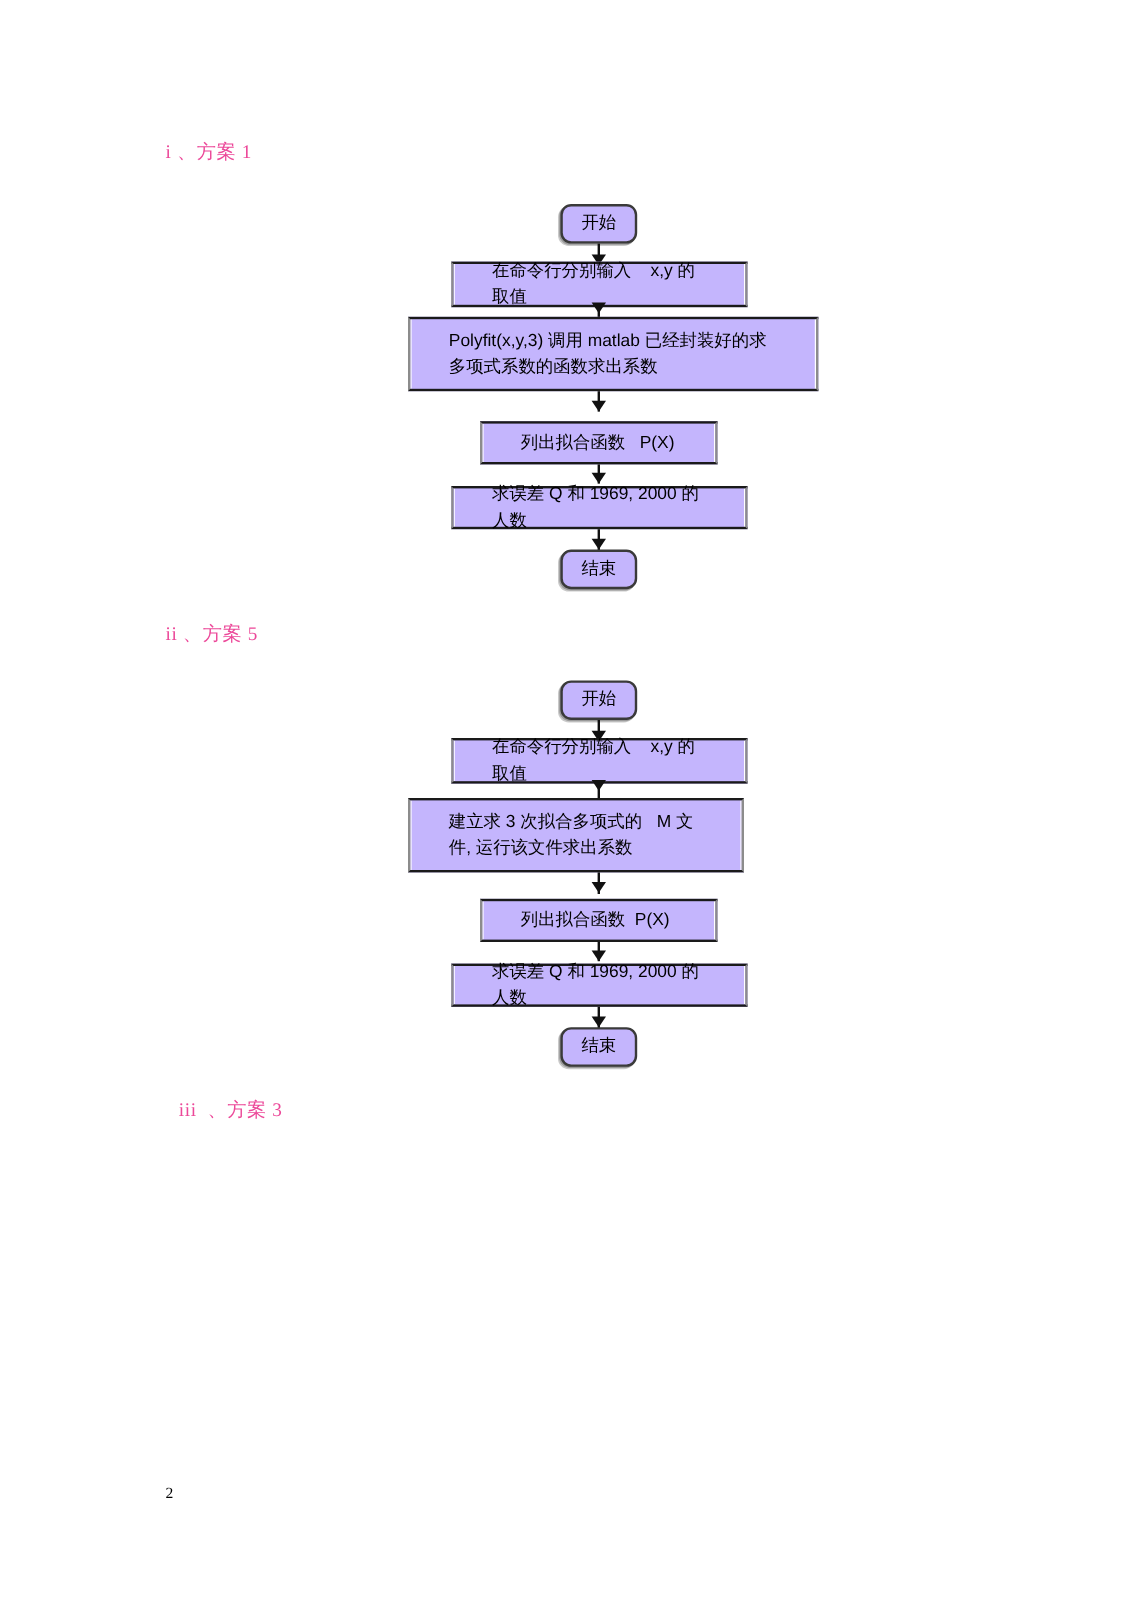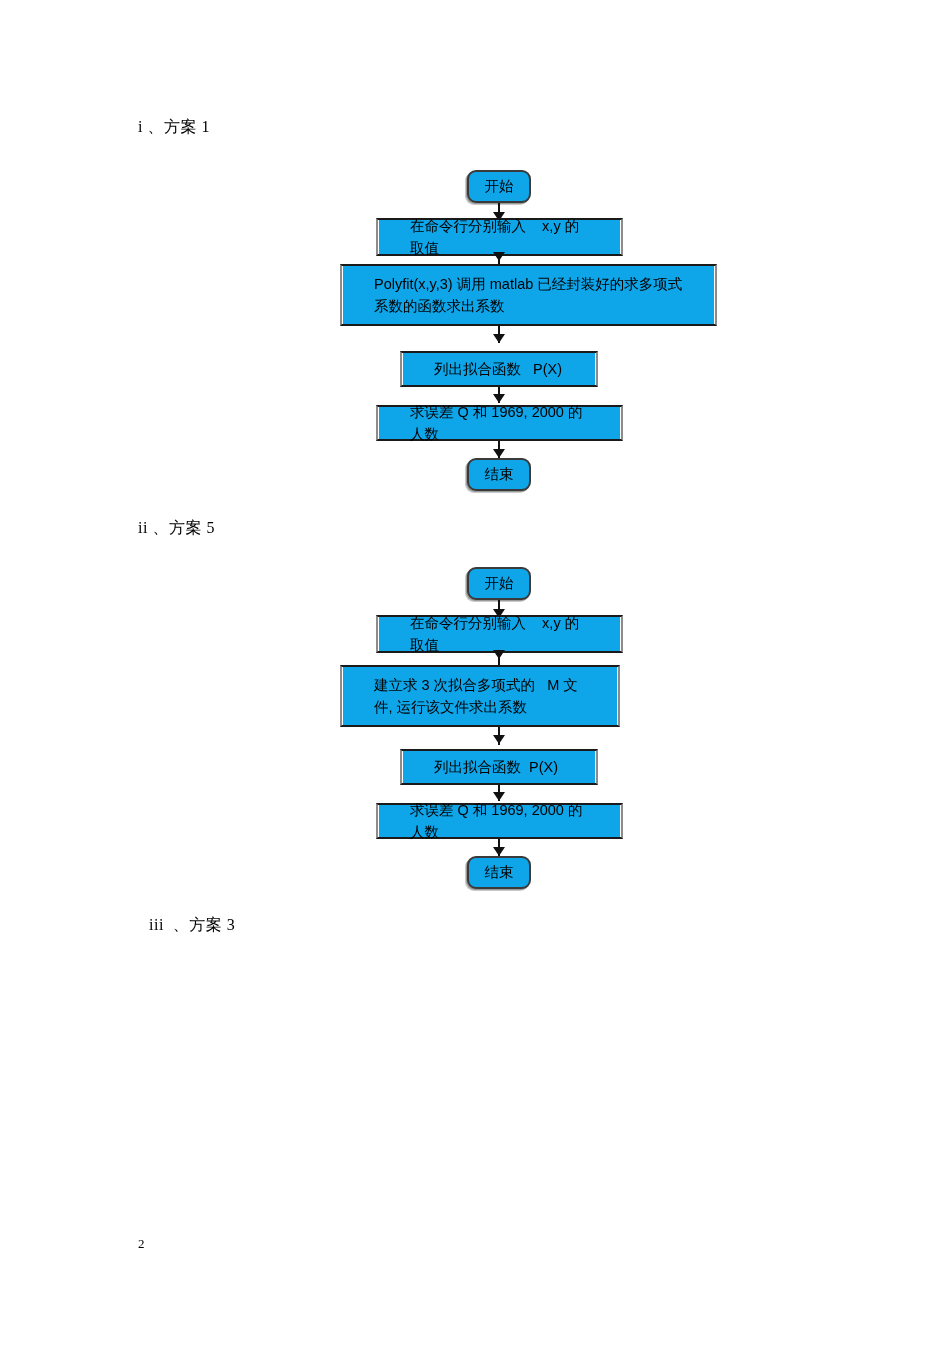--- a/index.html
+++ b/index.html
@@ -19,35 +19,35 @@
   .page {
     position: absolute;
     inset: 0;
   }
 
   
   .heading {
     position: absolute;
     font-size: 16px;
     letter-spacing: 0.5px;
-    color: #000000;
+    color: #ec4899;
     white-space: pre;
     font-family: "Liberation Serif", "DejaVu Serif", serif;
   }
 
   
   .flow {
     position: absolute;
   }
 
   
   .node {
     position: absolute;
     box-sizing: border-box;
-    background: #0ea5e9;
+    background: #c4b5fd;
     display: flex;
     align-items: center;
     font-size: 14.5px;
     line-height: 1.55;
     color: #000;
     white-space: pre-wrap;
     font-family: "Liberation Sans", "DejaVu Sans", sans-serif;
   }
 
   
@@ -114,21 +114,21 @@
     <div class="conn" style="left:498px; top:203px; height:14px;"></div>
     <div class="arrowhead" style="left:493px; top:212px;"></div>
 
     <div class="node rect" style="left:376px; top:218px; width:247px; height:38px;">
       <span class="txt">在命令行分别输入    x,y 的取值</span>
     </div>
 
     <div class="conn" style="left:498px; top:256px; height:14px;"></div>
     <div class="arrowhead" style="left:493px; top:252px;"></div>
 
-    <div class="node rect" style="left:340px; top:264px; width:377px; height:62px;">
+    <div class="node rect" style="left:340px; top:264px; width:342px; height:62px;">
       <span class="txt">Polyfit(x,y,3) 调用 matlab 已经封装好的求多项式系数的函数求出系数</span>
     </div>
 
     <div class="conn" style="left:498px; top:326px; height:17px;"></div>
     <div class="arrowhead" style="left:493px; top:334px;"></div>
 
     <div class="node rect" style="left:400px; top:351px; width:198px; height:36px;">
       <span class="txt">列出拟合函数   P(X)</span>
     </div>
 

